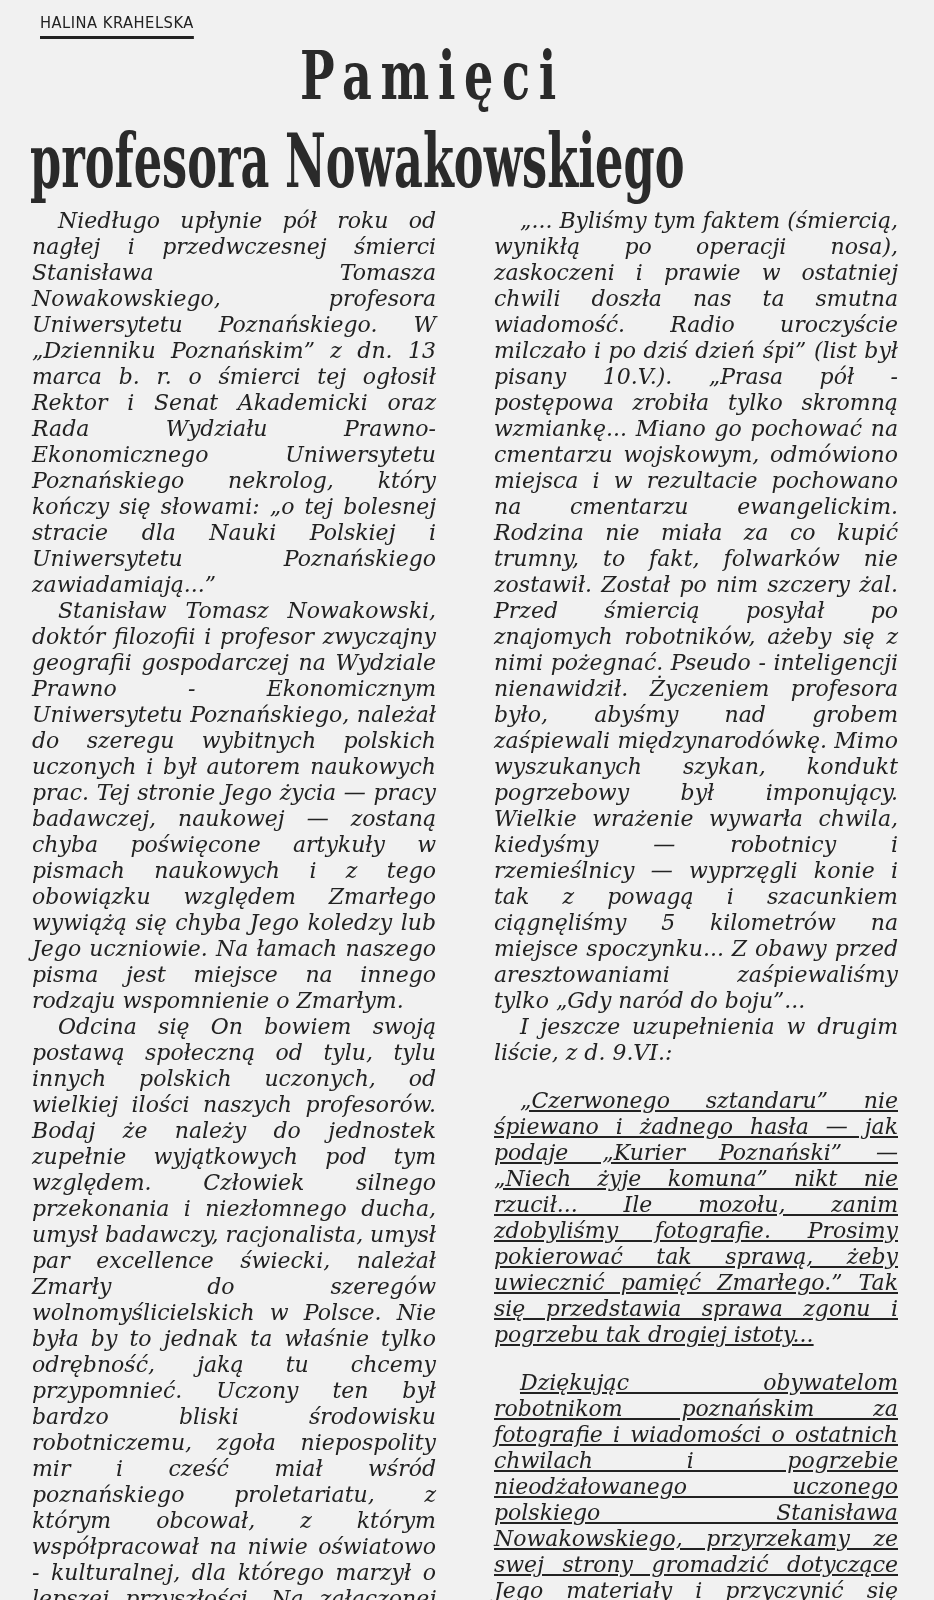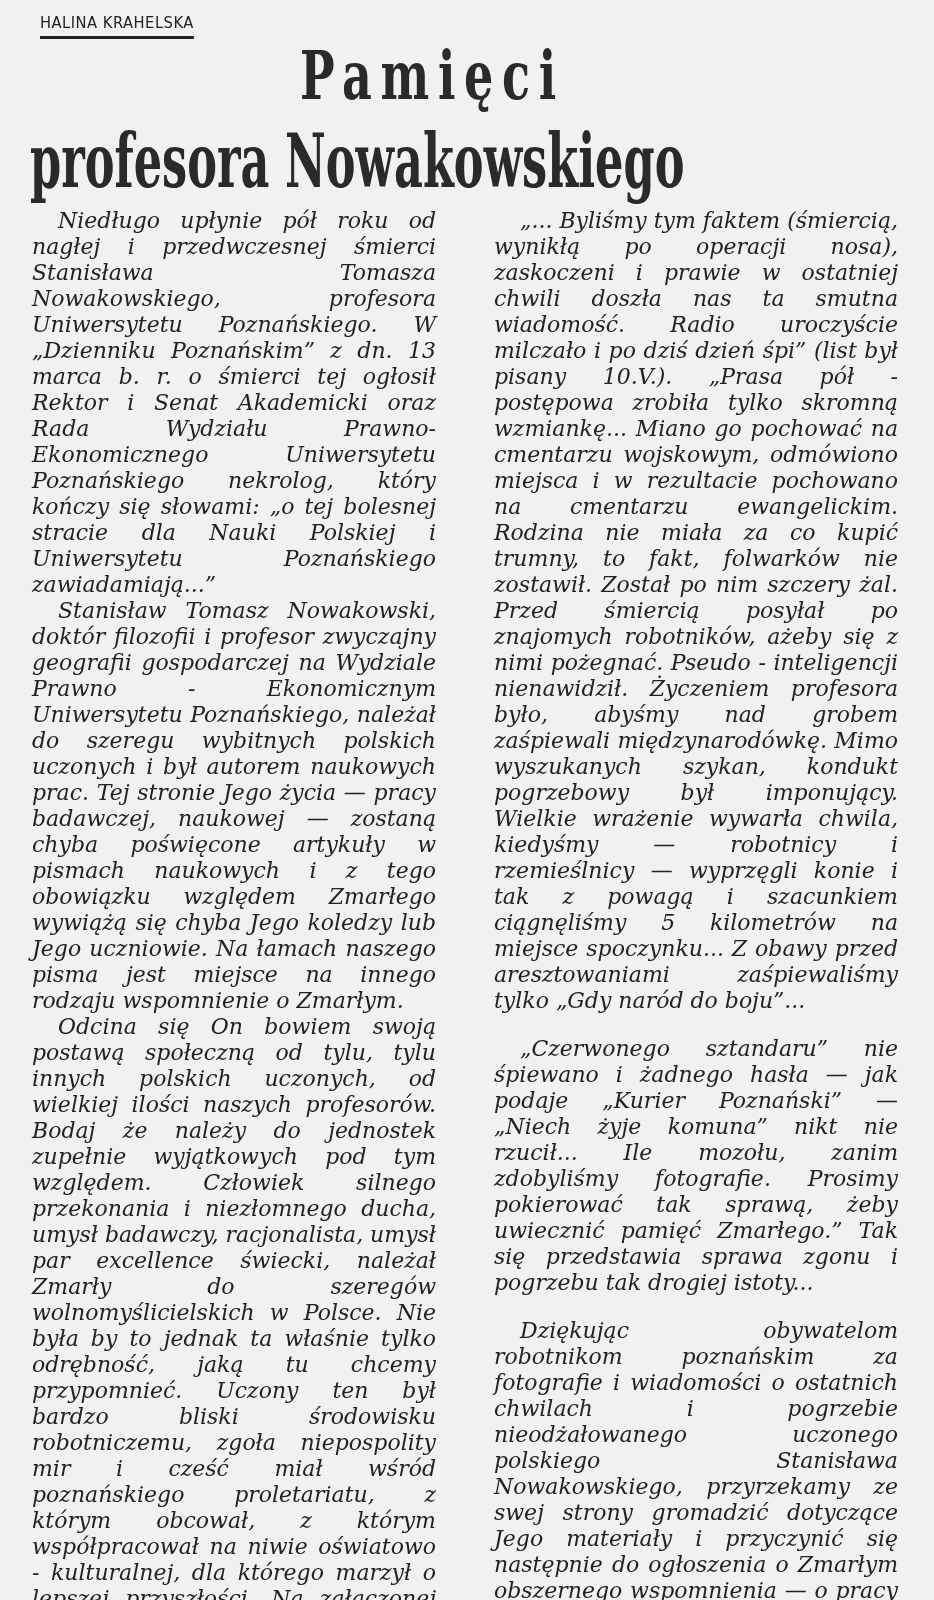--- a/index.html
+++ b/index.html
@@ -30,32 +30,33 @@
   .col {
     position: absolute; top: 208px;
     font-family: "DejaVu Serif", serif; font-style: italic;
     font-size: 22px; line-height: 26px; color: #222;
     text-align: justify;
   }
   .col.left { left: 32px; width: 404px; }
   .col.right { left: 494px; width: 404px; }
   .col p { margin: 0; text-indent: 26px; }
   .col p.gap { margin-top: 18px; }
-  .col p.gap-lg { margin-top: 22px; }
+  .col p.gap-lg { margin-top: 22px; text-decoration: underline; }
 </style>
 </head>
 <body>
 
 <div class="author">HALINA KRAHELSKA</div>
 <div class="title1">Pamięci</div>
 <div class="title2">profesora Nowakowskiego</div>
 
 <div class="col left">
   <p>Niedługo upłynie pół roku od nagłej i przedwczesnej śmierci Stanisława Tomasza Nowakowskiego, profesora Uniwersytetu Poznańskiego. W „Dzienniku Poznańskim” z dn. 13 marca b. r. o śmierci tej ogłosił Rektor i Senat Akademicki oraz Rada Wydziału Prawno-Ekonomicznego Uniwersytetu Poznańskiego nekrolog, który kończy się słowami: „o tej bolesnej stracie dla Nauki Polskiej i Uniwersytetu Poznańskiego zawiadamiają...”</p>
   <p>Stanisław Tomasz Nowakowski, doktór filozofii i profesor zwyczajny geografii gospodarczej na Wydziale Prawno - Ekonomicznym Uniwersytetu Poznańskiego, należał do szeregu wybitnych polskich uczonych i był autorem naukowych prac. Tej stronie Jego życia — pracy badawczej, naukowej — zostaną chyba poświęcone artykuły w pismach naukowych i z tego obowiązku względem Zmarłego wywiążą się chyba Jego koledzy lub Jego uczniowie. Na łamach naszego pisma jest miejsce na innego rodzaju wspomnienie o Zmarłym.</p>
   <p>Odcina się On bowiem swoją postawą społeczną od tylu, tylu innych polskich uczonych, od wielkiej ilości naszych profesorów. Bodaj że należy do jednostek zupełnie wyjątkowych pod tym względem. Człowiek silnego przekonania i niezłomnego ducha, umysł badawczy, racjonalista, umysł par excellence świecki, należał Zmarły do szeregów wolnomyślicielskich w Polsce. Nie była by to jednak ta właśnie tylko odrębność, jaką tu chcemy przypomnieć. Uczony ten był bardzo bliski środowisku robotniczemu, zgoła niepospolity mir i cześć miał wśród poznańskiego proletariatu, z którym obcował, z którym współpracował na niwie oświatowo - kulturalnej, dla którego marzył o lepszej przyszłości. Na załączonej fotografii pogrzebu, który odbył się w dniu 14 marca, widzimy, jak inny był ten pogrzeb od tylu innych: na miejsce wiecznego spoczynku prowadzili profesora, prócz uczniów Jego akademików — robotnicy.</p>
 </div>
 
 <div class="col right">
   <p>„... Byliśmy tym faktem (śmiercią, wynikłą po operacji nosa), zaskoczeni i prawie w ostatniej chwili doszła nas ta smutna wiadomość. Radio uroczyście milczało i po dziś dzień śpi” (list był pisany 10.V.). „Prasa pół - postępowa zrobiła tylko skromną wzmiankę... Miano go pochować na cmentarzu wojskowym, odmówiono miejsca i w rezultacie pochowano na cmentarzu ewangelickim. Rodzina nie miała za co kupić trumny, to fakt, folwarków nie zostawił. Został po nim szczery żal. Przed śmiercią posyłał po znajomych robotników, ażeby się z nimi pożegnać. Pseudo - inteligencji nienawidził. Życzeniem profesora było, abyśmy nad grobem zaśpiewali międzynarodówkę. Mimo wyszukanych szykan, kondukt pogrzebowy był imponujący. Wielkie wrażenie wywarła chwila, kiedyśmy — robotnicy i rzemieślnicy — wyprzęgli konie i tak z powagą i szacunkiem ciągnęliśmy 5 kilometrów na miejsce spoczynku... Z obawy przed aresztowaniami zaśpiewaliśmy tylko „Gdy naród do boju”...</p>
+  <p>I jeszcze uzupełnienia w drugim liście, z d. 9.VI.:</p>
   <p class="gap-lg">„Czerwonego sztandaru” nie śpiewano i żadnego hasła — jak podaje „Kurier Poznański” — „Niech żyje komuna” nikt nie rzucił... Ile mozołu, zanim zdobyliśmy fotografie. Prosimy pokierować tak sprawą, żeby uwiecznić pamięć Zmarłego.” Tak się przedstawia sprawa zgonu i pogrzebu tak drogiej istoty...</p>
   <p class="gap-lg">Dziękując obywatelom robotnikom poznańskim za fotografie i wiadomości o ostatnich chwilach i pogrzebie nieodżałowanego uczonego polskiego Stanisława Nowakowskiego, przyrzekamy ze swej strony gromadzić dotyczące Jego materiały i przyczynić się następnie do ogłoszenia o Zmarłym obszernego wspomnienia — o pracy i życiu.</p>
 </div>
 
 </body></html>

